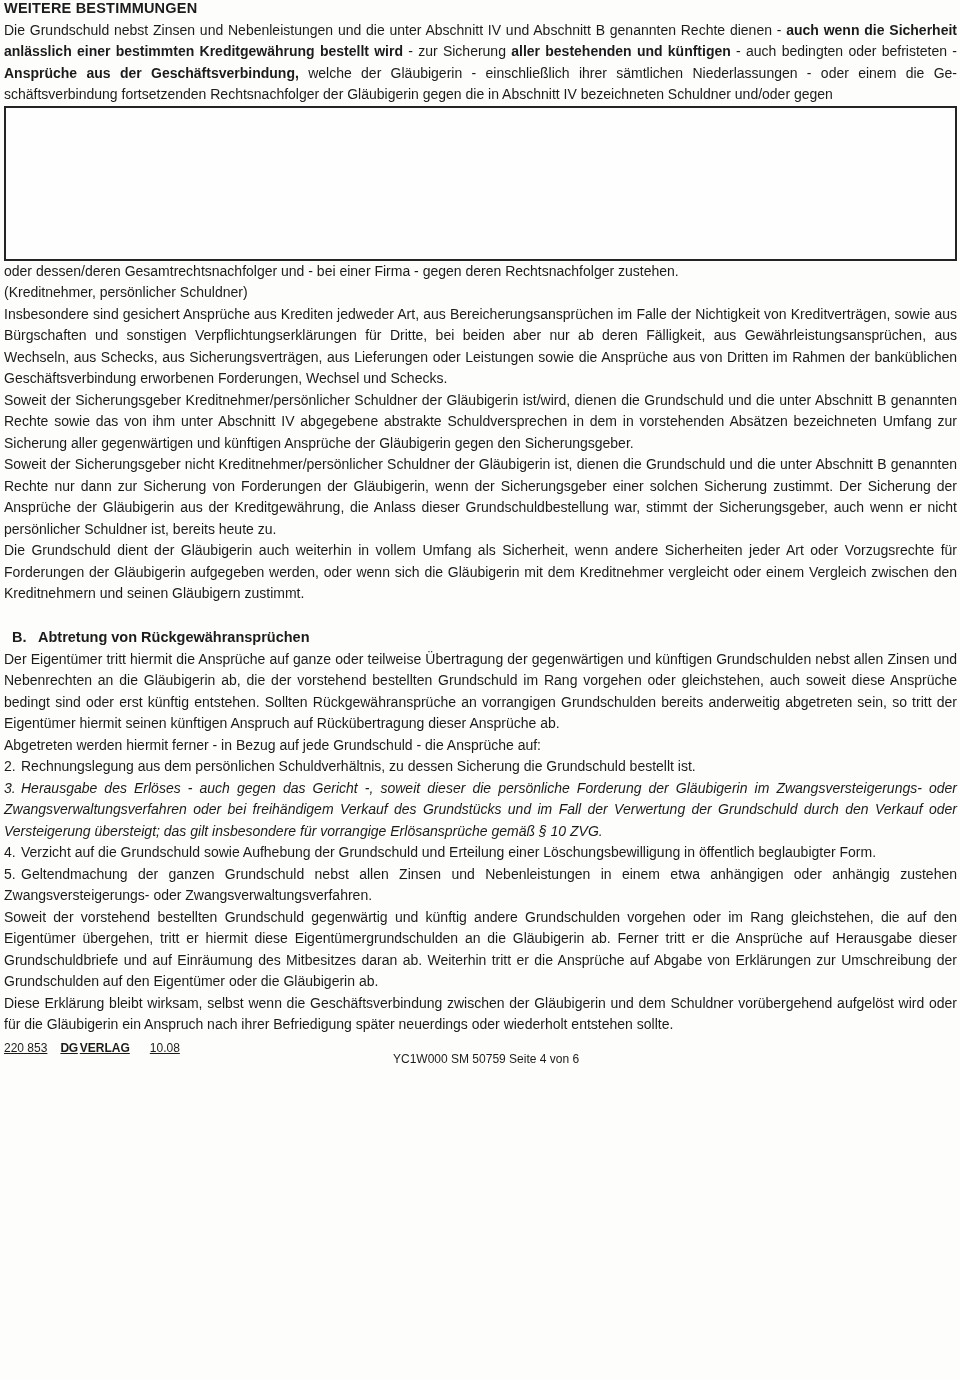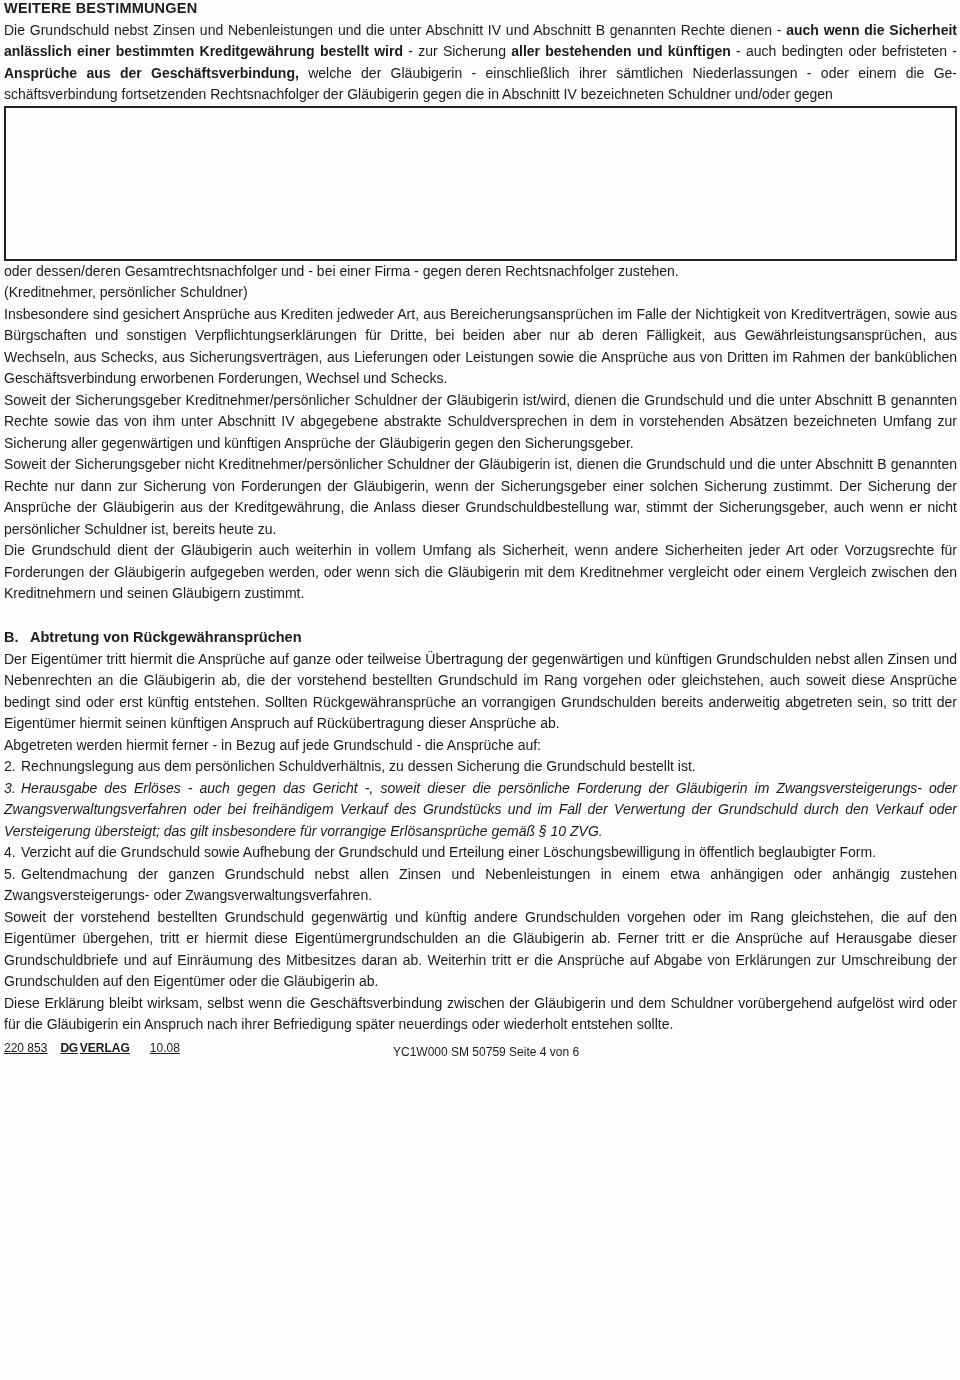--- a/index.html
+++ b/index.html
@@ -23,21 +23,21 @@
     font-size: 14.5px;
     letter-spacing: 0.2px;
     margin-top: -2px;
     white-space: nowrap;
   }
   .section-heading {
     font-weight: bold;
     font-size: 14.5px;
   }
   .heading-a { margin-top: 30.5px; }
-  .heading-b { margin-top: 22.5px; }
+  .heading-b { margin-top: 22.5px; margin-left: 8px; }
   .section-heading .sec-label {
     display: inline-block;
     width: 26px;
   }
   p.para {
     margin: 0;
     text-align: justify;
   }
   .b { font-weight: bold; }
   .p1  { margin-top: 24.5px; }
@@ -74,21 +74,21 @@
     line-height: 15px;
     white-space: nowrap;
   }
   .footer-left span { vertical-align: baseline; text-decoration: underline; }
   .form-number { margin-right: 13px; }
   .publisher-dg { font-weight: bold; letter-spacing: -0.3px; }
   .publisher-verlag { font-weight: bold; margin-left: 2px; margin-right: 20px; }
   .footer-center {
     position: absolute;
     left: 389px;
-    top: 4px;
+    top: 11px;
   }
 </style>
 </head>
 <body>
 
 <div class="page">
 
   <div class="doc-title">WEITERE BESTIMMUNGEN</div>
 
 

